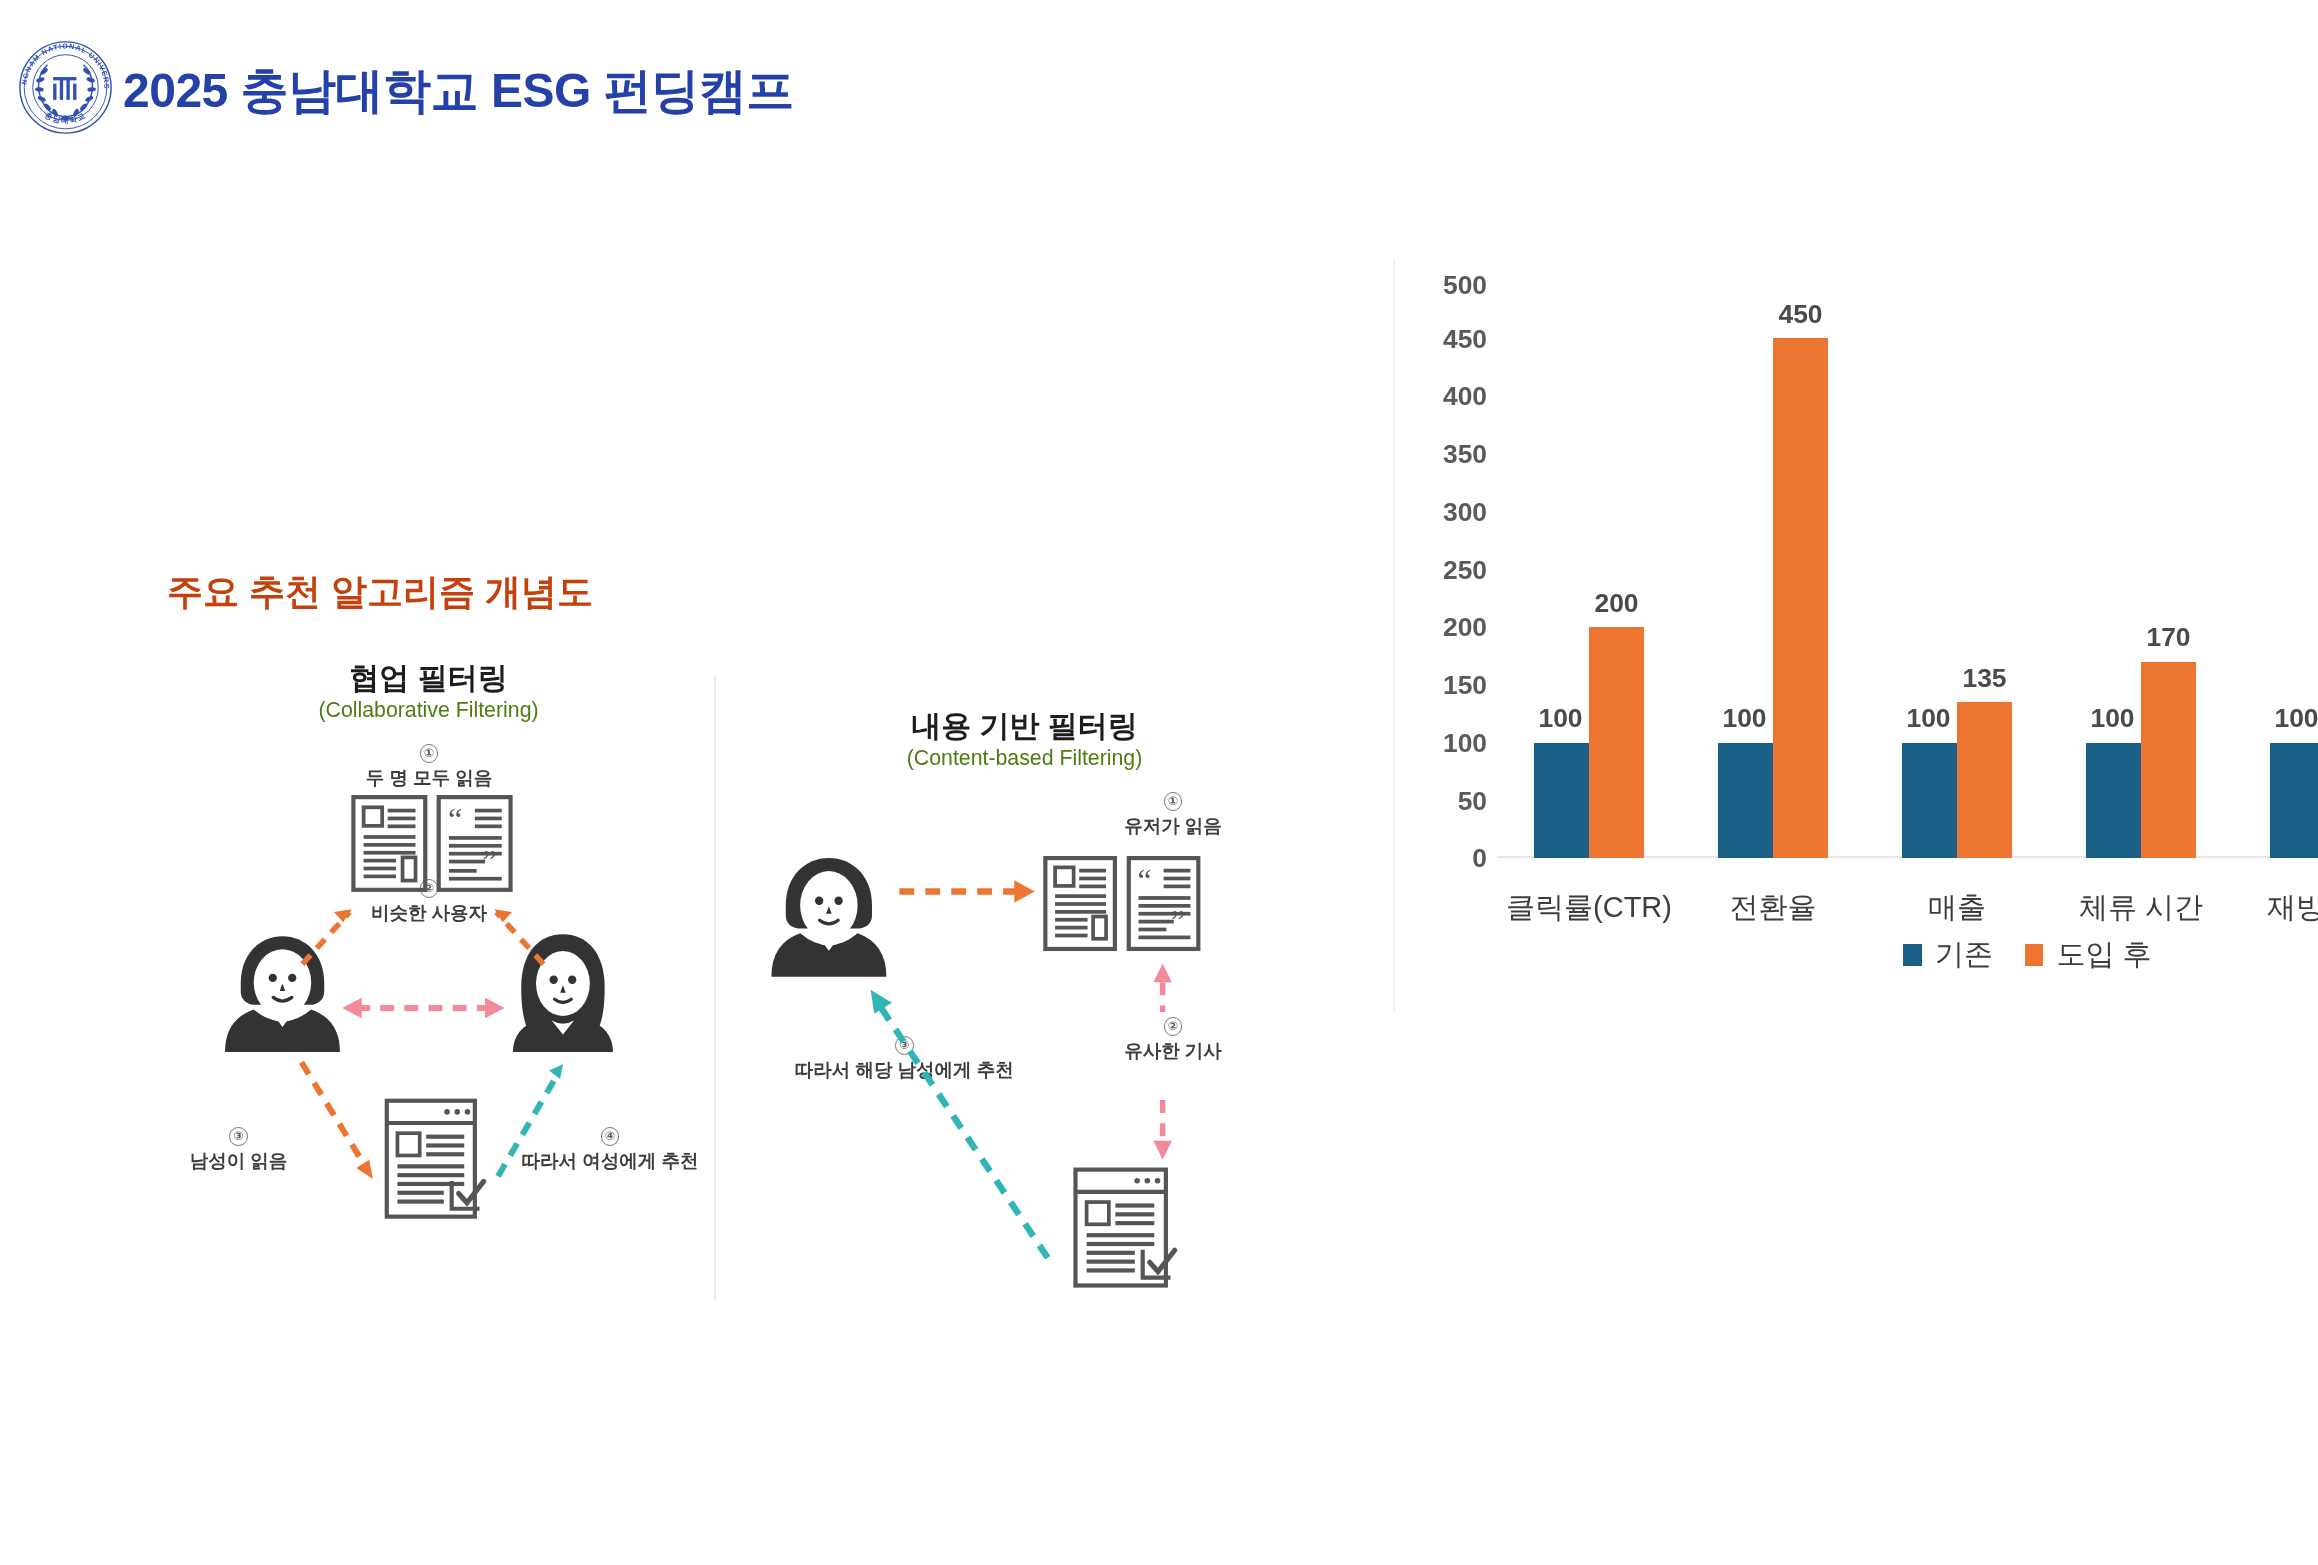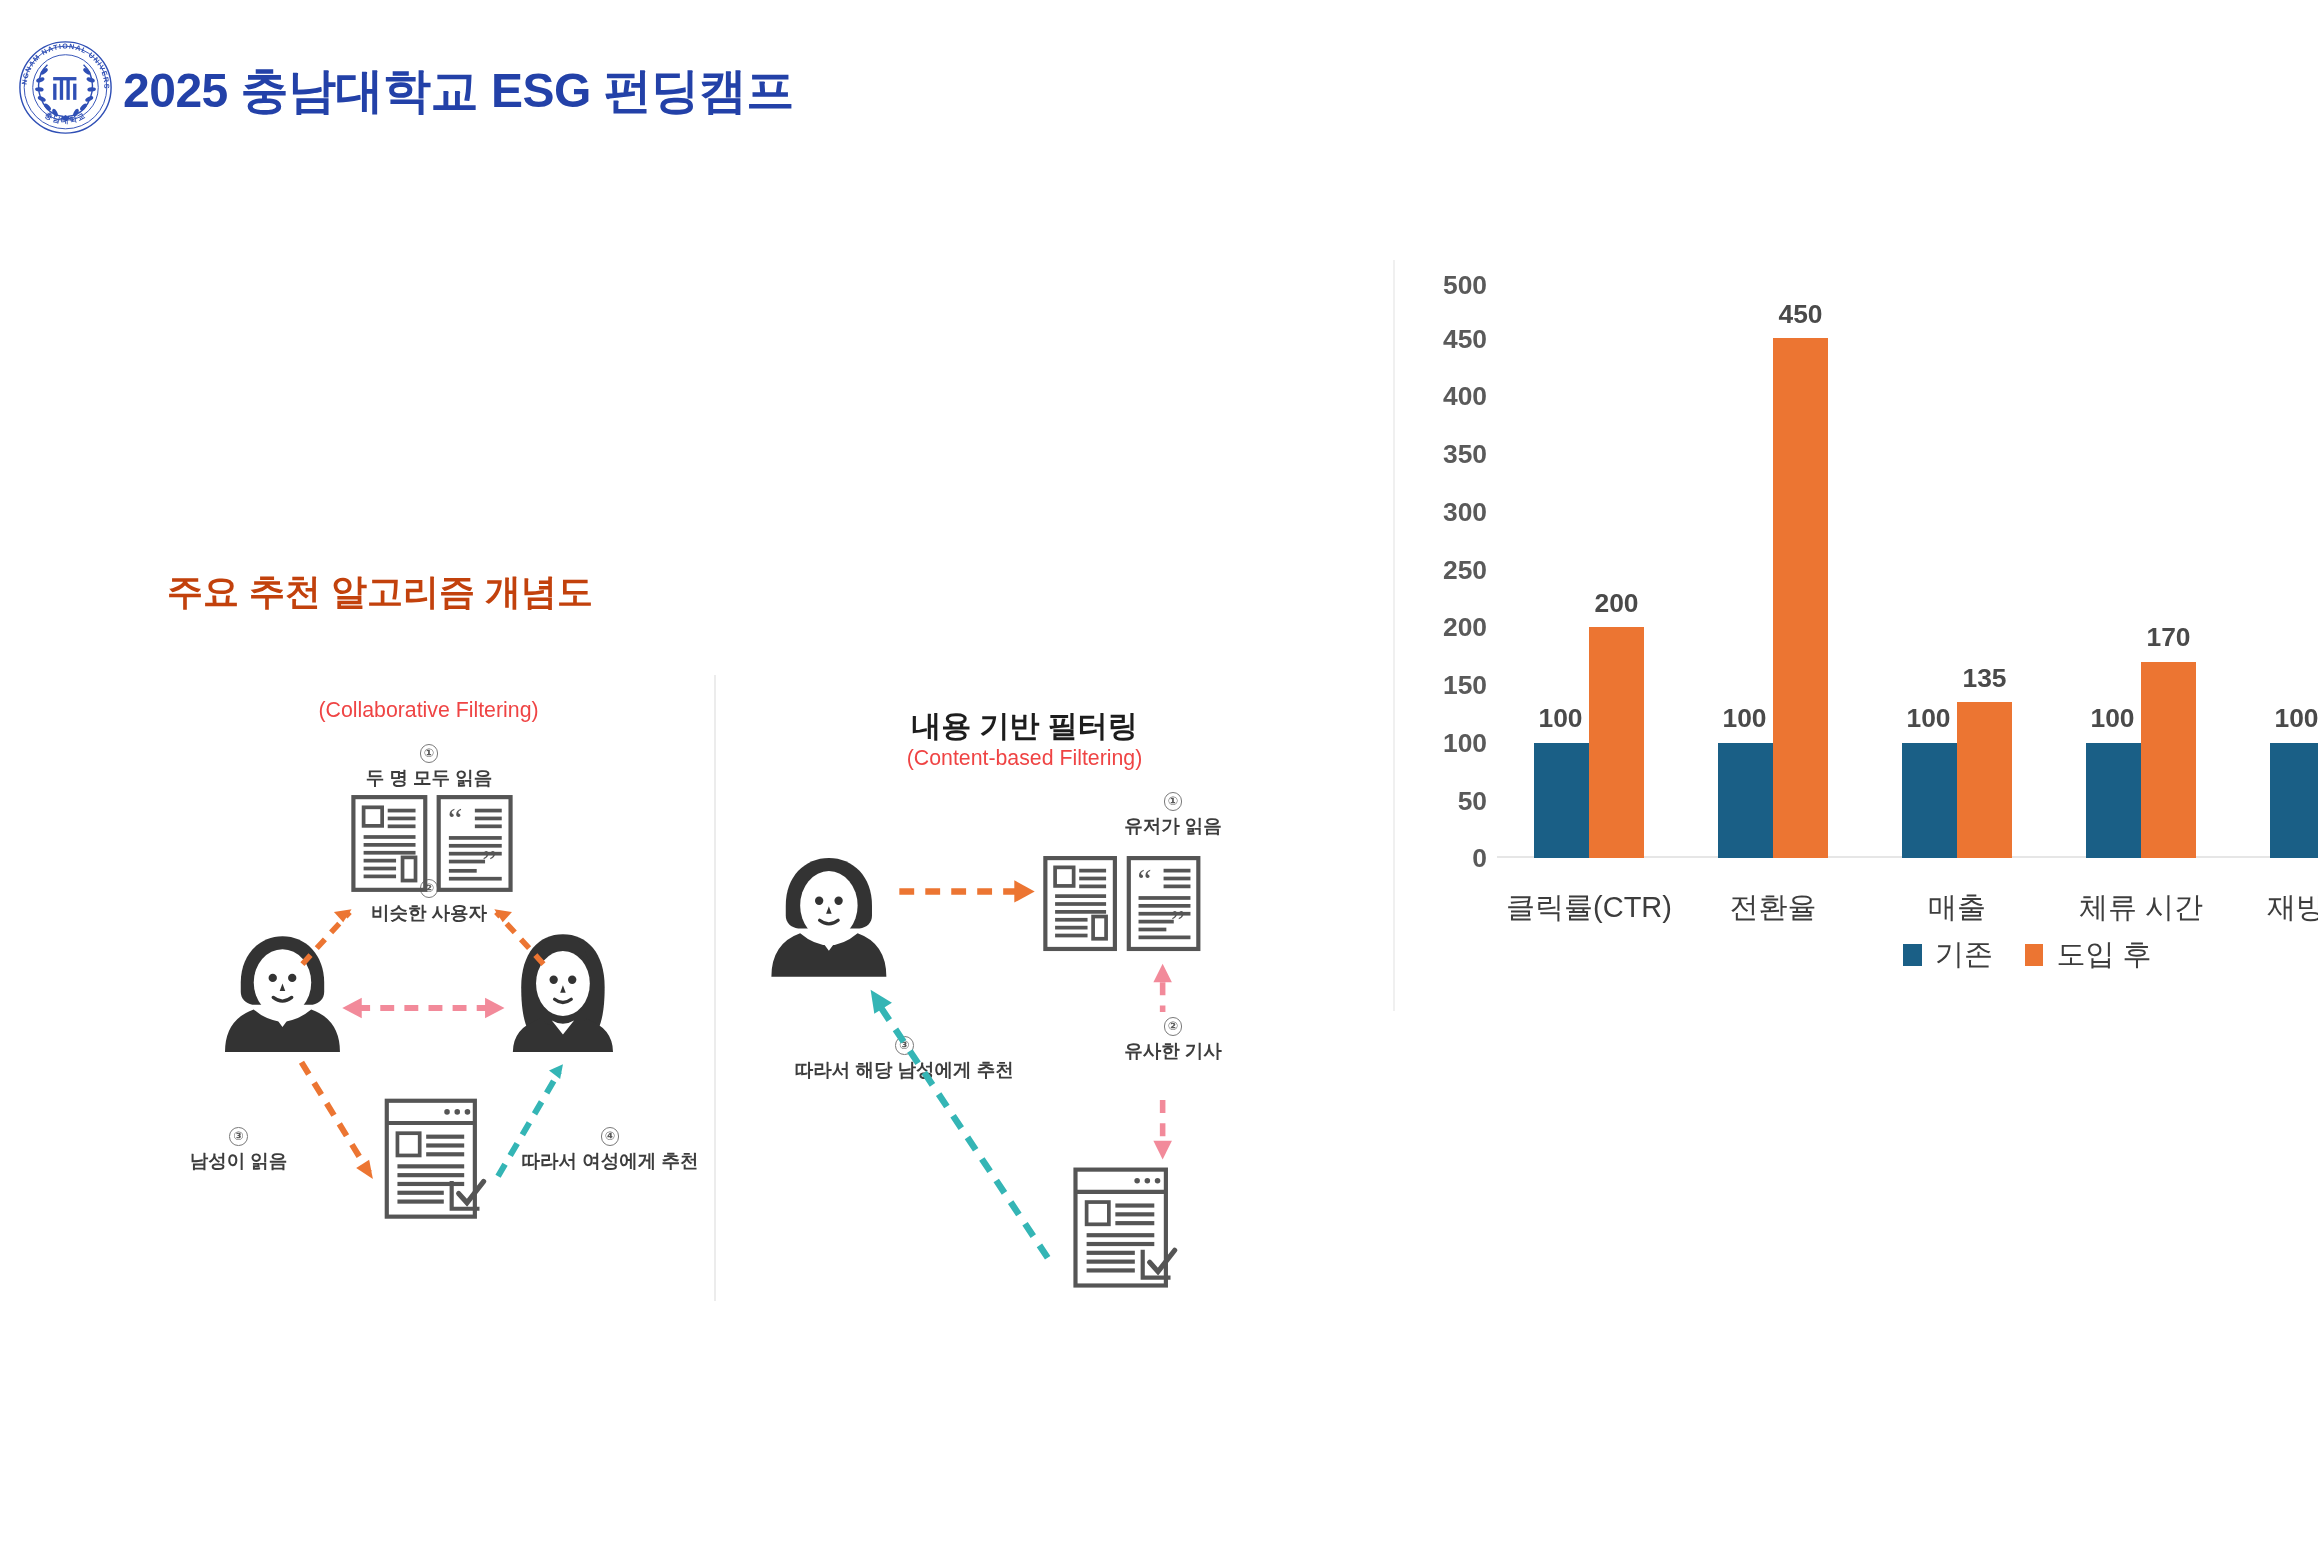--- a/index.html
+++ b/index.html
@@ -28,21 +28,21 @@
   }
   .panel{position:absolute;top:111px;width:547px;height:663px;}
   #panel-cf{left:16px;}
   #panel-cb{left:612px;margin-top:48px;}
   .panel-title{
     position:absolute;left:0;top:0;width:100%;text-align:center;
     font-size:30px;font-weight:bold;color:#1d1d1d;white-space:nowrap;
   }
   .panel-subtitle{
     position:absolute;left:0;top:40px;width:100%;text-align:center;
-    font-size:21.3px;color:#ef4444;white-space:nowrap;
+    font-size:21.3px;color:#4d7c0f;white-space:nowrap;
   }
   .step-num{
     display:inline-block;width:18.5px;height:18.5px;line-height:17.6px;
     border:1.4px solid #7a7a7a;border-radius:50%;text-align:center;
     font-size:12px;color:#5a5a5a;box-sizing:border-box;
   }
   .step-label{
     position:absolute;text-align:center;font-size:18.5px;
     color:#3d3d3d;font-weight:600;white-space:nowrap;line-height:1.25;
   }
@@ -131,20 +131,21 @@
   </svg>
 
   <div id="header-title">2025 충남대학교 ESG 펀딩캠프</div>
 </div>
 
 <div id="diagram-panel">
   <div id="diagram-title">주요 추천 알고리즘 개념도</div>
   <div id="panel-divider"></div>
 
   <div class="panel" id="panel-cf">
+    <div class="panel-title">협업 필터링</div>
     <div class="panel-subtitle">(Collaborative Filtering)</div>
 
     <div class="step-label" style="left:158px;top:81px;width:232px;">
       <span class="step-num">①</span><br>
       <span>두 명 모두 읽음</span>
     </div>
 
     <div class="step-label" style="left:158px;top:216px;width:232px;">
       <span class="step-num">②</span><br>
       <span>비슷한 사용자</span>

